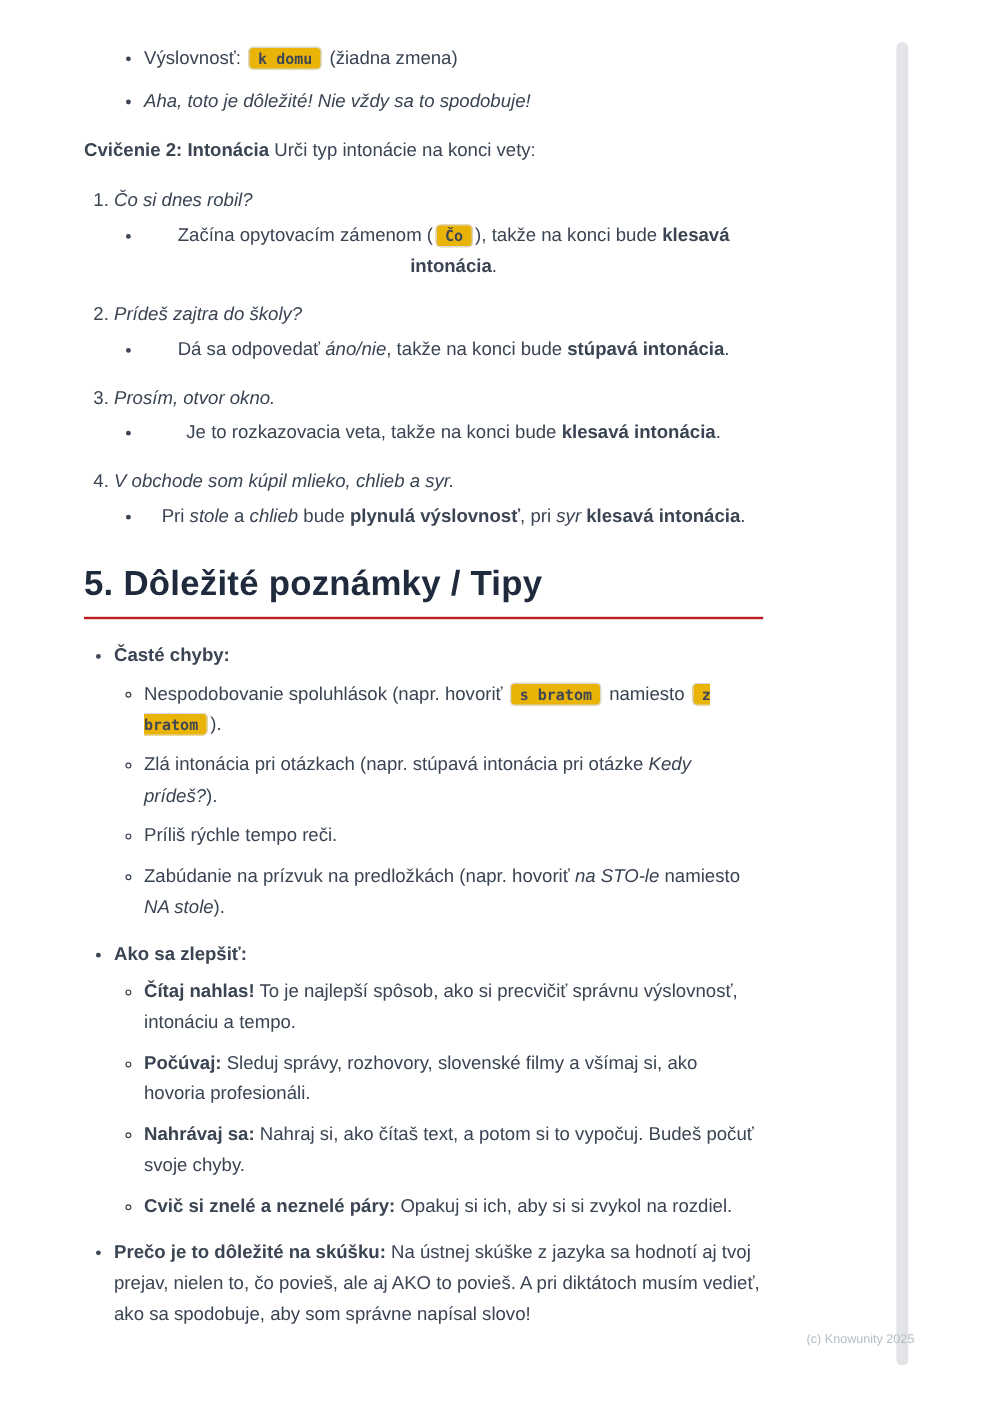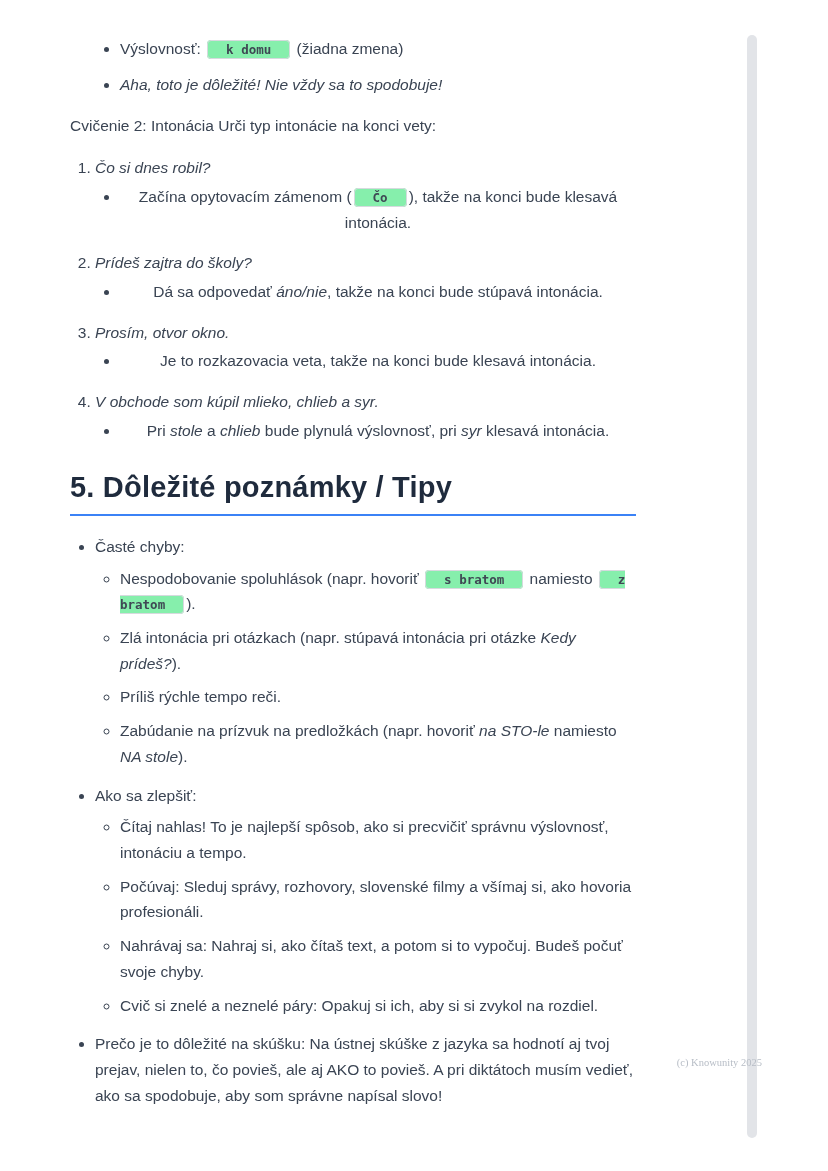--- a/index.html
+++ b/index.html
@@ -19,40 +19,40 @@
 
   .exercise-list { list-style:decimal; padding-left:25px; }
   .exercise-list > li { margin-bottom:15px; }
   .answers { list-style:disc; padding-left:25px; margin-top:3px; }
   .answers > li { margin-top:2px;text-align:center; }
 
   h2.section-heading {
     margin:26px 0 18px 0; padding-bottom:10px;
     font-size:29px; line-height:1.18; font-weight:700;
     color:#1f2b3d; letter-spacing:0.2px;
-    border-bottom:2px solid #3b82f6;
+    border-bottom:2px solid #b91c1c;
   }
 
   .tips { list-style:disc; padding-left:25px; }
   .tips > li { margin-bottom:13px; }
   .sub { list-style:circle; padding-left:25px; margin-top:6px; }
   .sub > li { margin-bottom:8px; }
 
-  .bold { font-weight:400; }
+  .bold { font-weight:700; }
   .italic { font-style:italic; }
   .code {
     font-family:"DejaVu Sans Mono","Liberation Mono",monospace;
     font-size:12.5px; font-weight:700; color:#3f4854;
-    background:#86efac; border:1px solid #d6dade; border-radius:4px;
-    padding:1px 18px; margin:0 2px;
+    background:#eab308; border:1px solid #d6dade; border-radius:4px;
+    padding:1px 7px; margin:0 2px;
   }
 
   .copyright {
-    position:absolute; top:1054px; right:66px;
-    font-size:10.5px; color:#b7bdc6; z-index:2;font-family:Liberation Serif, serif;
+    position:absolute; top:1108px; right:66px;
+    font-size:10.5px; color:#b7bdc6; z-index:2;
   }
   .scrollbar-thumb {
     position:absolute; left:747px; top:35px; width:10px; height:1103px;
     background:#e2e4e8; border-radius:5px; z-index:1; cursor:pointer;
   }
 </style>
 </head>
 <body>
 
 <div class="content">

